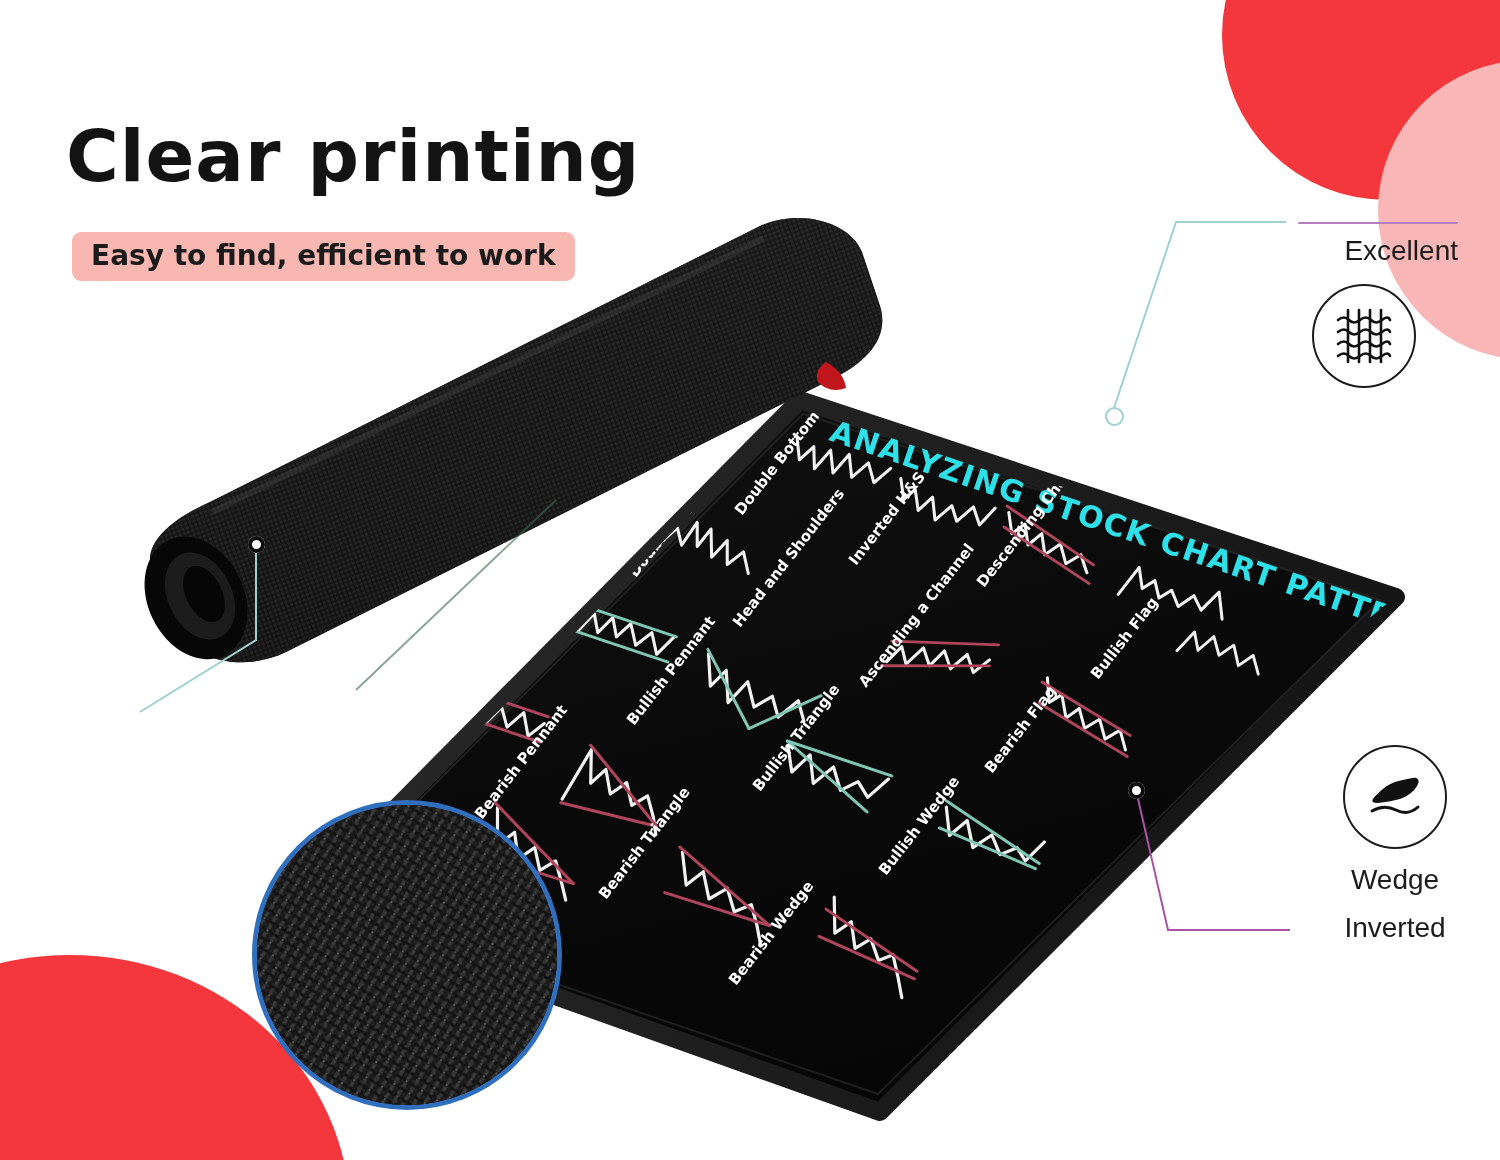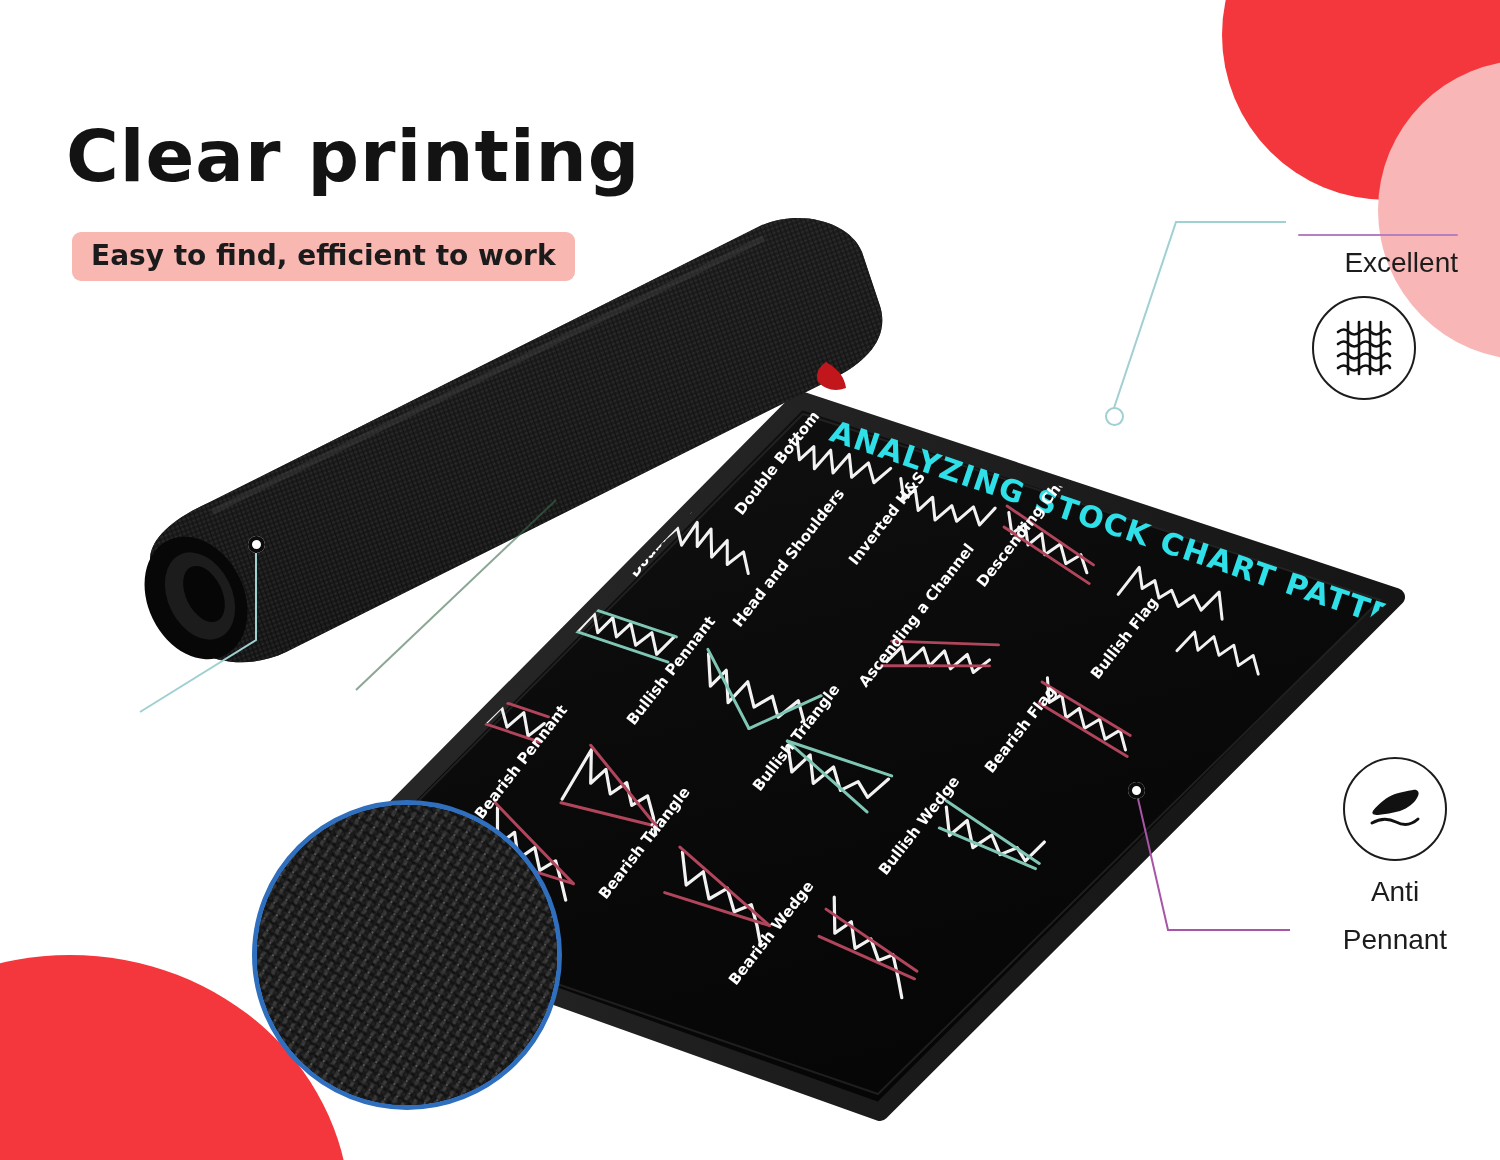--- a/index.html
+++ b/index.html
@@ -47,21 +47,21 @@
   .subline {
     font-size: 28px; font-weight: 600; color: #1b1b1b;
     white-space: nowrap; font-family: "DejaVu Sans", sans-serif;
   }
 
   
   .pad-wrap { position: absolute; left: 0; top: 0; width: 1500px; height: 1160px; pointer-events: none; }
   .pad-svg { position: absolute; left: 0; top: 0; }
 
   
-  .callout { position: absolute; margin-top: 12px; }
+  .callout { position: absolute; }
   .callout-label {
     font-size: 28px; color: #1c1c1c; line-height: 1.22;
     font-family: "Liberation Sans", sans-serif;
     white-space: nowrap;
   }
   .callout-right { text-align: right; }
   .callout-left { text-align: left; }
 
   .rule { height: 2px; border-radius: 1px; }
 
@@ -357,18 +357,18 @@
 
   <div class="callout" id="callout-abrasion">
     <div class="icon-circle">
       <svg width="68" height="68" viewBox="0 0 68 68">
         <path d="M12 36 C18 28 26 22 34 19 C40 17 46 16 52 15 C56 14 59 17 57 21
                  C54 28 47 33 39 36 C32 38 24 39 17 40 C13 40 10 39 12 36 Z" fill="#111"></path>
         <path d="M14 36 C20 32 26 31 31 33" stroke="#111" stroke-width="3" fill="none" stroke-linecap="round"></path>
         <path d="M11 48 q12 -7 24 -1 q12 6 22 -3" stroke="#111" stroke-width="3" fill="none" stroke-linecap="round"></path>
       </svg>
     </div>
-    <div class="callout-label">Anti</div>
-    <div class="callout-label">Pennant</div>
+    <div class="callout-label">Wedge</div>
+    <div class="callout-label">Inverted</div>
   </div>
 
 
 </div>
 
 </body></html>

